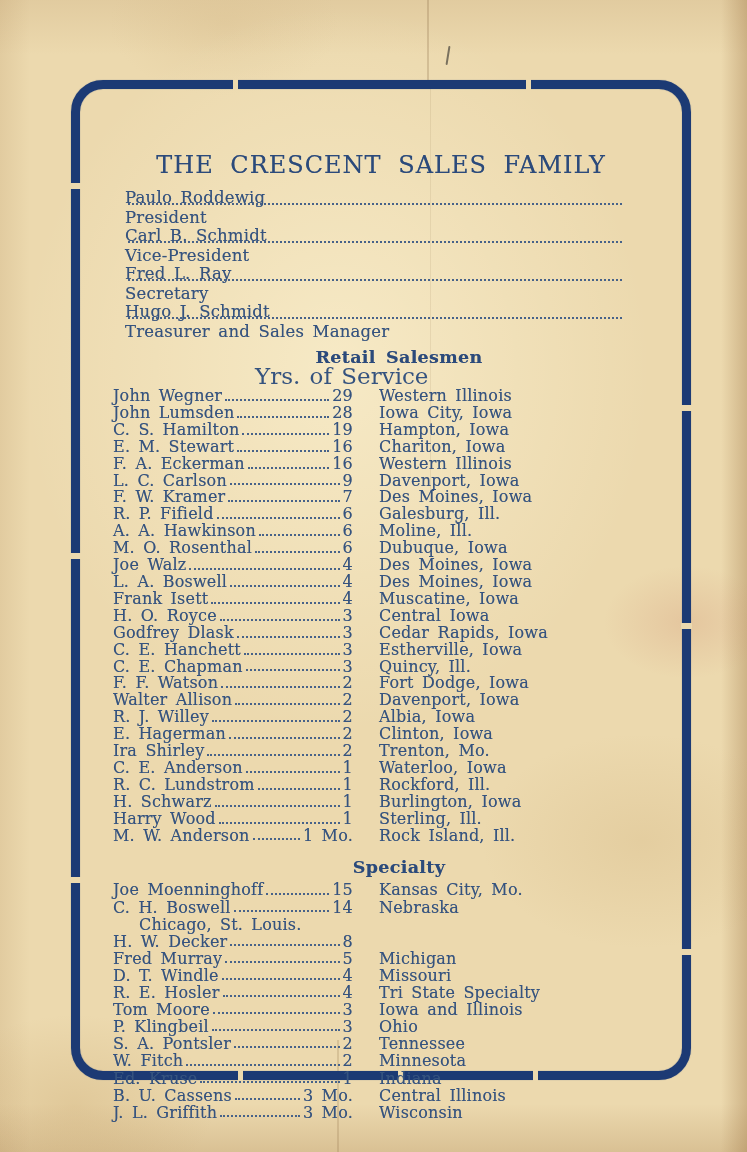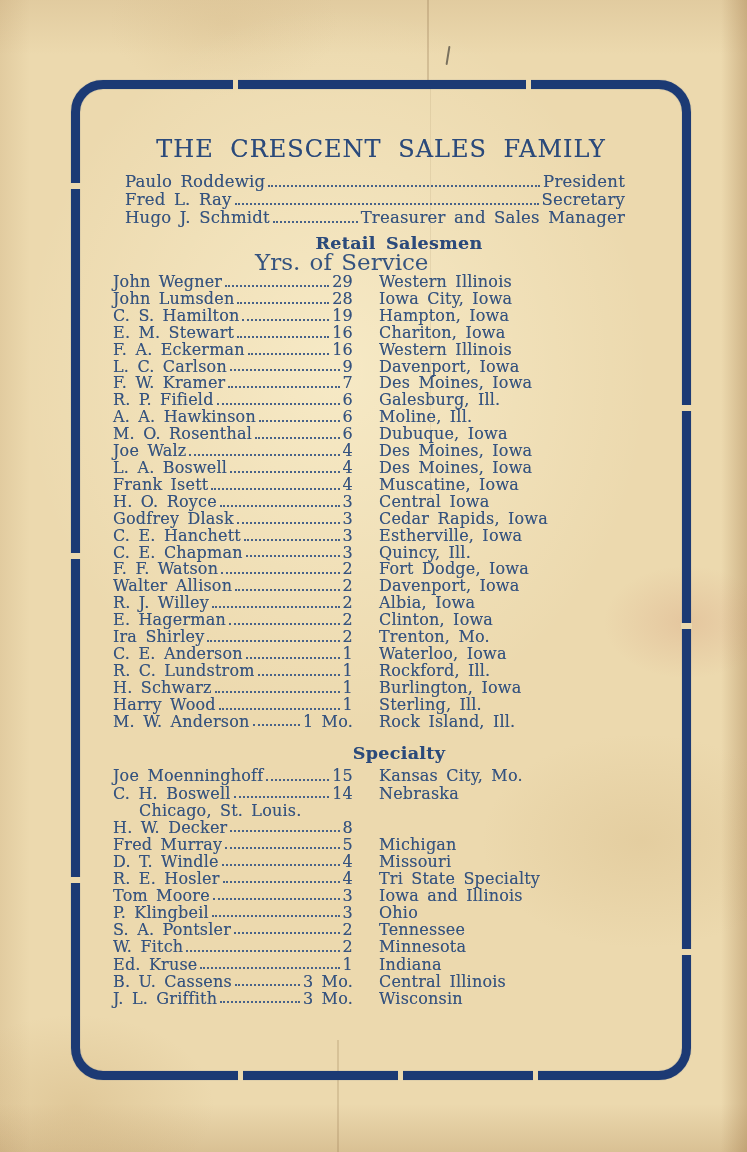--- a/index.html
+++ b/index.html
@@ -43,36 +43,36 @@
     position:absolute;left:71px;top:80px;width:620px;height:1000px;
     border:9px solid var(--border);border-radius:32px;box-sizing:border-box;
     box-shadow:0 0 1px rgba(28,58,116,0.6), inset 0 0 1px rgba(28,58,116,0.6);
   }
   .gap{position:absolute;background:var(--paper);}
   .gap.t{top:-10px;height:11px;width:5px;}
   .gap.b{bottom:-10px;height:11px;width:5px;}
   .gap.l{left:-10px;width:11px;height:6px;}
   .gap.r{right:-10px;width:11px;height:6px;}
   
-  .content{position:absolute;left:81px;top:89px;width:600px;}
+  .content{position:absolute;left:81px;top:105px;width:600px;}
   h1{
     margin:45px 0 0;text-align:center;font-weight:normal;
     font-size:24px;line-height:30px;letter-spacing:1px;word-spacing:8px;
     color:var(--ink-dark);text-shadow:0 0 0.6px rgba(43,74,123,0.55);
   }
   h2{
     margin:0;text-align:center;font-weight:bold;
     font-size:17.5px;line-height:19px;letter-spacing:.3px;word-spacing:4px;
     color:var(--ink-dark);text-shadow:0 0 0.5px rgba(43,74,123,0.5);padding-left:36px;
   }
   h2.retail-h{margin-top:7px;}
   h2.specialty-h{margin-top:14px;margin-bottom:2px;}
   .sub{margin:0 0 0 174px;font-size:23px;line-height:18px;word-spacing:2px;}
   .officers{margin:9px 0 0 44px;width:500px;}
-  .officer{font-size:16.5px;line-height:18px;}
+  .officer{font-size:16.5px;line-height:18px;flex-direction:column;}
   .rows{margin:3px 0 0 32px;width:556px;}
   .rows.specialty{margin-top:4px;}
   .srow{font-size:16px;line-height:16.9px;}
   .rows.specialty .srow{line-height:17.1px;}
   .leader-row{display:flex;word-spacing:3px;letter-spacing:.2px;
     text-shadow:0 0 0.5px rgba(53,83,127,0.5);}
   .leader{
     flex:1 1 auto;margin:0 3px;min-width:12px;
     border-bottom:2px dotted #476289;transform:translateY(-4px);
   }
@@ -108,20 +108,25 @@
     <h1>THE CRESCENT SALES FAMILY</h1>
 
     <div class="officers">
 
         <div class="leader-row officer">
           <span class="name">Paulo Roddewig</span>
           <span class="leader"></span>
           <span class="role">President</span>
         </div>
 
+        <div class="leader-row officer">
+          <span class="name">Carl B. Schmidt</span>
+          <span class="leader"></span>
+          <span class="role">Vice-President</span>
+        </div>
 
         <div class="leader-row officer">
           <span class="name">Fred L. Ray</span>
           <span class="leader"></span>
           <span class="role">Secretary</span>
         </div>
 
         <div class="leader-row officer">
           <span class="name">Hugo J. Schmidt</span>
           <span class="leader"></span>

